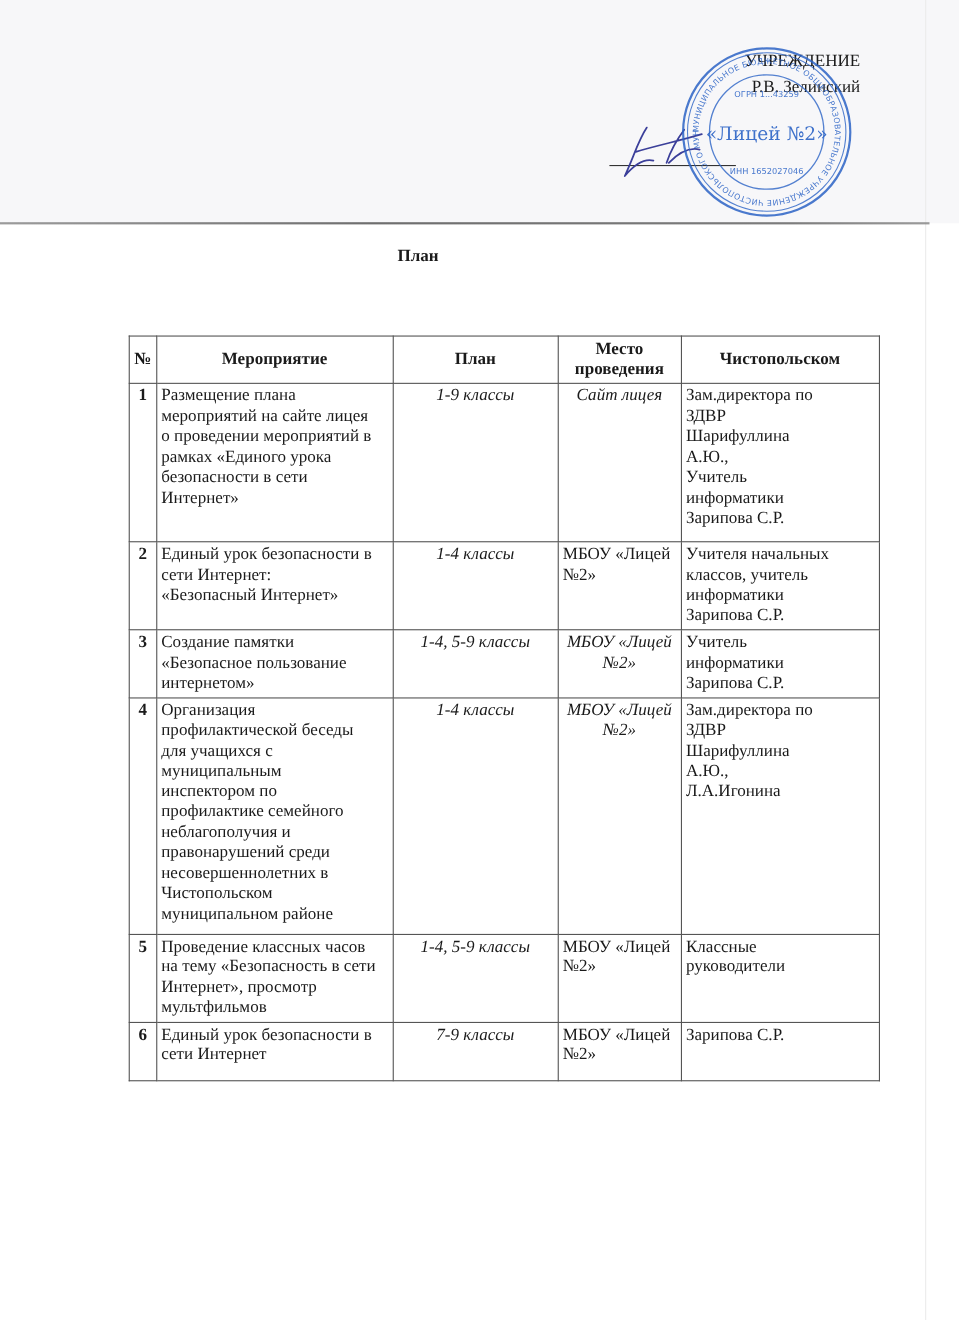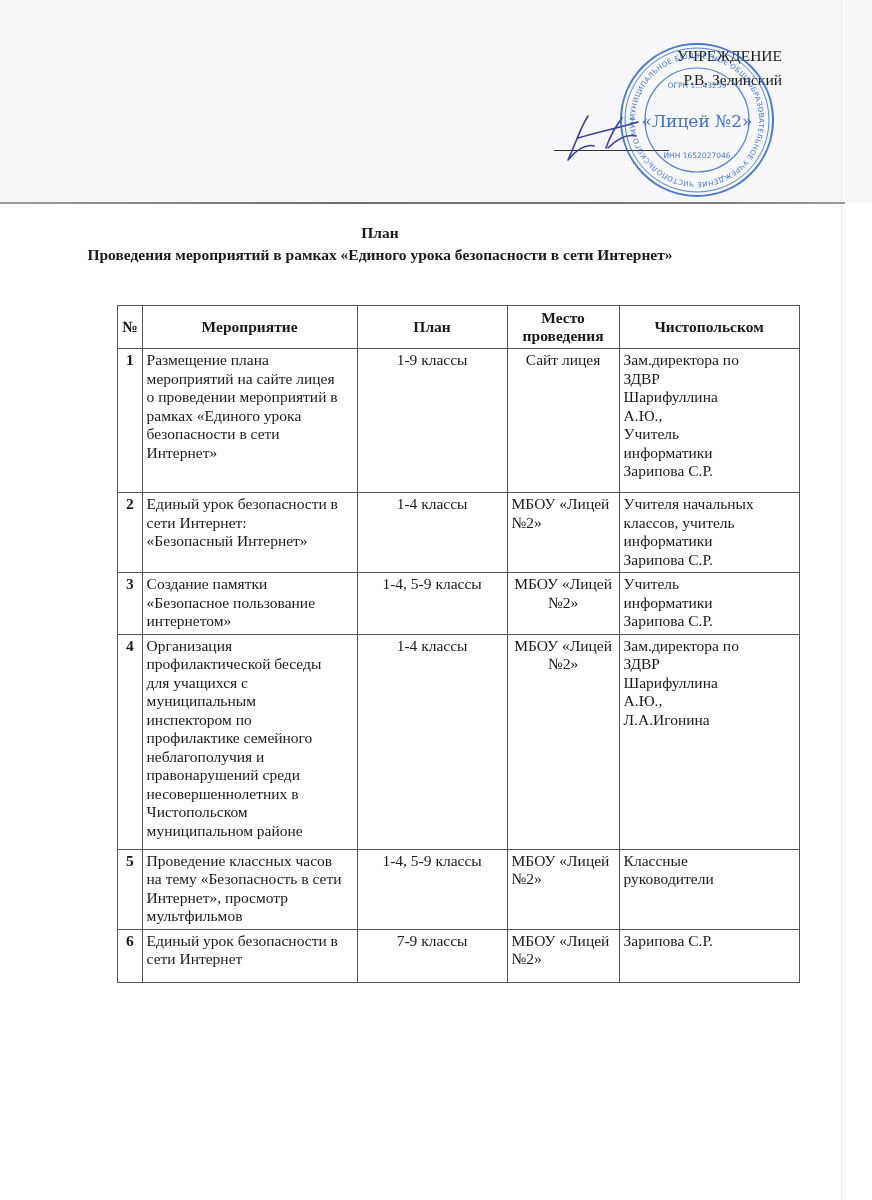--- a/index.html
+++ b/index.html
@@ -59,21 +59,21 @@
     font-weight: bold; text-align: center; vertical-align: middle;
     font-size: 15.5px; line-height: 18px;
     padding: 3px 4px;
   }
   col.c-num { width: 23px; }
   col.c-event { width: 215px; }
   col.c-class { width: 150px; }
   col.c-place { width: 112px; }
   col.c-resp { width: 180px; }
   td.num { font-weight: bold; text-align: center; padding-left: 2px; padding-right: 2px; }
-  td.center { text-align: center; }
+  td.center { text-align: center; font-style: italic; }
   tr.h-head { height: 31px; }
   tr.h1 { height: 144px; }
   tr.h2 { height: 77px; }
   tr.h3 { height: 61px; }
   tr.h4 { height: 215px; }
   tr.h5 { height: 72px; }
   tr.h6 { height: 53px; }
   .cell-text { white-space: pre-line; }
 </style>
 </head>
@@ -102,21 +102,20 @@
   <text font-family="DejaVu Sans, sans-serif" font-size="7.2" fill="#2b63c6" opacity="0.85" letter-spacing="0.3">
     <textPath href="#ringPath">МУНИЦИПАЛЬНОЕ БЮДЖЕТНОЕ ОБЩЕОБРАЗОВАТЕЛЬНОЕ УЧРЕЖДЕНИЕ ЧИСТОПОЛЬСКОГО МУНИЦИПАЛЬНОГО РАЙОНА РТ</textPath>
   </text>
   <text x="80" y="48" text-anchor="middle" font-family="DejaVu Sans, sans-serif" font-size="7.5" fill="#2b63c6" opacity="0.85">ОГРН 1...43259</text>
   <text x="80" y="87" text-anchor="middle" font-family="DejaVu Serif, serif" font-size="17" fill="#2b63c6" opacity="0.9">«Лицей №2»</text>
   <text x="80" y="118" text-anchor="middle" font-family="DejaVu Sans, sans-serif" font-size="7.5" fill="#2b63c6" opacity="0.85">ИНН 1652027046</text>
 </svg>
 
 <div class="title-block">
   <div>План</div>
-  <div>Проведения мероприятий в рамках «Единого урока безопасности в сети Интернет»</div>
 </div>
 
 <table class="plan">
   <colgroup>
     <col class="c-num">
       <col class="c-event">
       <col class="c-class">
       <col class="c-place">
       <col class="c-resp">
   </colgroup>

